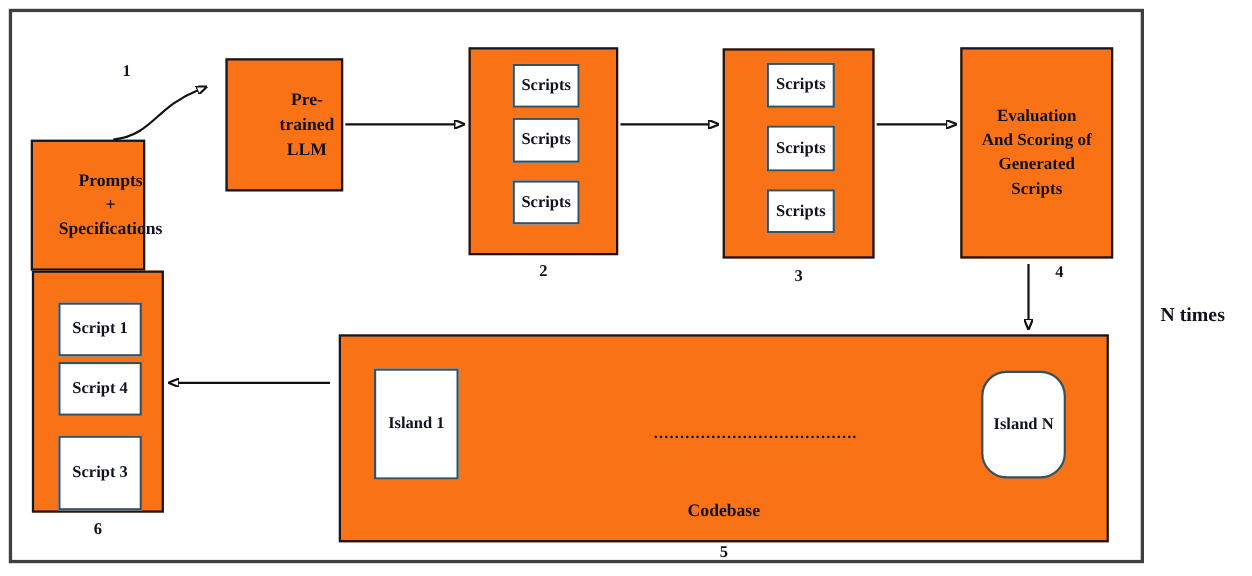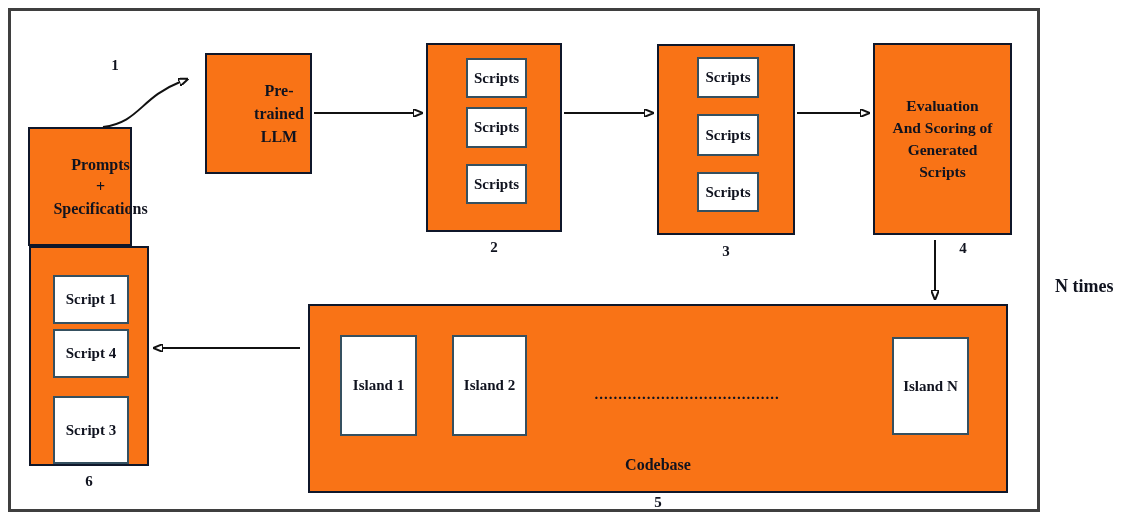--- a/index.html
+++ b/index.html
@@ -109,25 +109,22 @@
   <span class="line">Scripts</span>
 </div>
 <div class="step-label" style="left:948px; top:240px; width:30px;">4</div>
 
 <div class="annotation" style="left:1055px; top:276px;">N times</div>
 
 <div class="node" style="left:308px; top:304px; width:700px; height:189px; justify-content:flex-start;">
   <div class="small-box" style="left:30px; top:29px; width:77px; height:101px;">
     <span>Island 1</span>
   </div>
-  <div class="small-box" style="left:142px; top:29px; width:75px; height:101px;">
-    <span>Island 2</span>
-  </div>
   <div class="dots" style="left:268px; top:80px; width:218px;">.......................................</div>
-  <div class="small-box" style="left:582px; top:31px; width:77px; height:98px;">
+  <div class="small-box" style="left:582px; top:31px; width:77px; height:98px;border-radius:23px;">
     <span>Island N</span>
   </div>
   <div class="codebase-title" style="top:150px;">Codebase</div>
 </div>
 <div class="step-label" style="left:308px; top:494px; width:700px;">5</div>
 
 <svg class="arrows" viewBox="0 0 1138 524">
   <defs>
     <marker id="ah" markerWidth="10" markerHeight="8" refX="1" refY="4" orient="auto" markerUnits="userSpaceOnUse">
       <path d="M0,0 L10,4 L0,8 Z" fill="#111111" stroke="none"></path>

